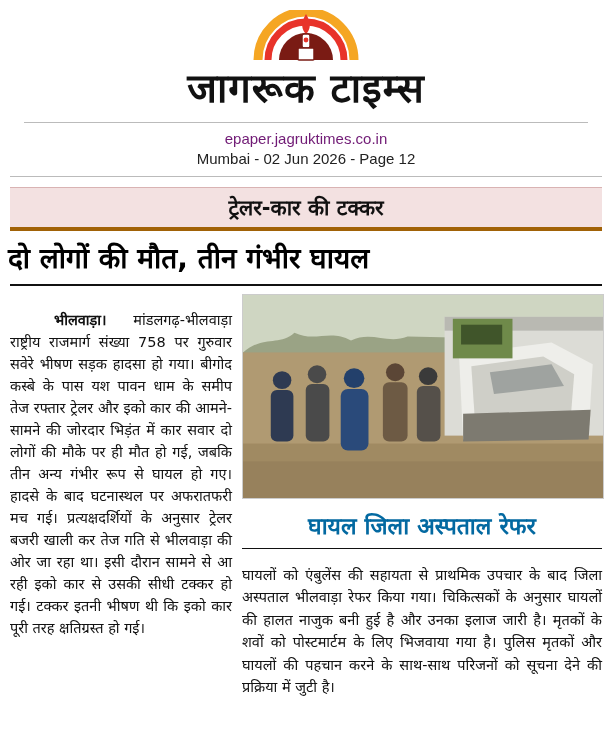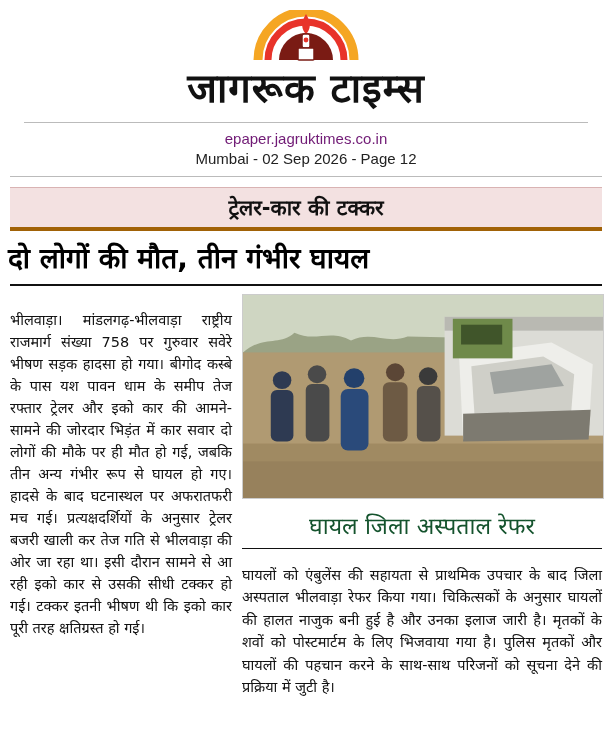--- a/index.html
+++ b/index.html
@@ -113,40 +113,41 @@
   }
 
   .body-text {
     font-family: "DejaVu Sans", sans-serif;
     font-size: 14.5px;
     line-height: 1.52;
     text-align: justify;
     color: #111111;
   }
   .dateline {
-    font-weight: normal;
+    font-weight: bold;
+    margin-left: 44px;
   }
 
   .photo {
     width: 100%;
     height: 203px;
     position: relative;
     overflow: hidden;
     background: #8d9a7a;
     border: 1px solid #cccccc;
   }
   .photo svg { display: block; width: 100%; height: 100%; }
 
   .sub-head {
     font-family: "DejaVu Sans", sans-serif;
-    font-weight: normal;
+    font-weight: bold;
     font-size: 23px;
     text-align: center;
     margin-top: 10px;
-    color: #14532d;
+    color: #0369a1;
   }
   .sub-rule {
     border: 0;
     border-top: 1px solid #111111;
     margin: 7px 0 8px 0;
   }
   .sub-body {
     font-family: "DejaVu Sans", sans-serif;
     font-size: 14.5px;
     line-height: 1.55;
@@ -172,21 +173,21 @@
       <rect x="52" y="38" width="16" height="12" rx="1" fill="#ffffff" stroke="#7a1b14" stroke-width="1.5"></rect>
       <circle cx="60" cy="30" r="2.4" fill="#e8332a"></circle>
     </svg>
   </div>
 
   <div class="paper-name">जागरूक टाइम्स</div>
 
   <hr class="masthead-rule">
 
   <div class="epaper-url">epaper.jagruktimes.co.in</div>
-  <div class="edition-line">Mumbai - 02 Sep 2026 - Page 12</div>
+  <div class="edition-line">Mumbai - 02 Jun 2026 - Page 12</div>
 
   <hr class="masthead-rule2">
 </div>
 
 <div class="kicker-wrap">
   <div class="kicker">ट्रेलर-कार की टक्कर</div>
 </div>
 
 <div class="headline">दो लोगों की मौत, तीन गंभीर घायल</div>
 <hr class="headline-rule">

